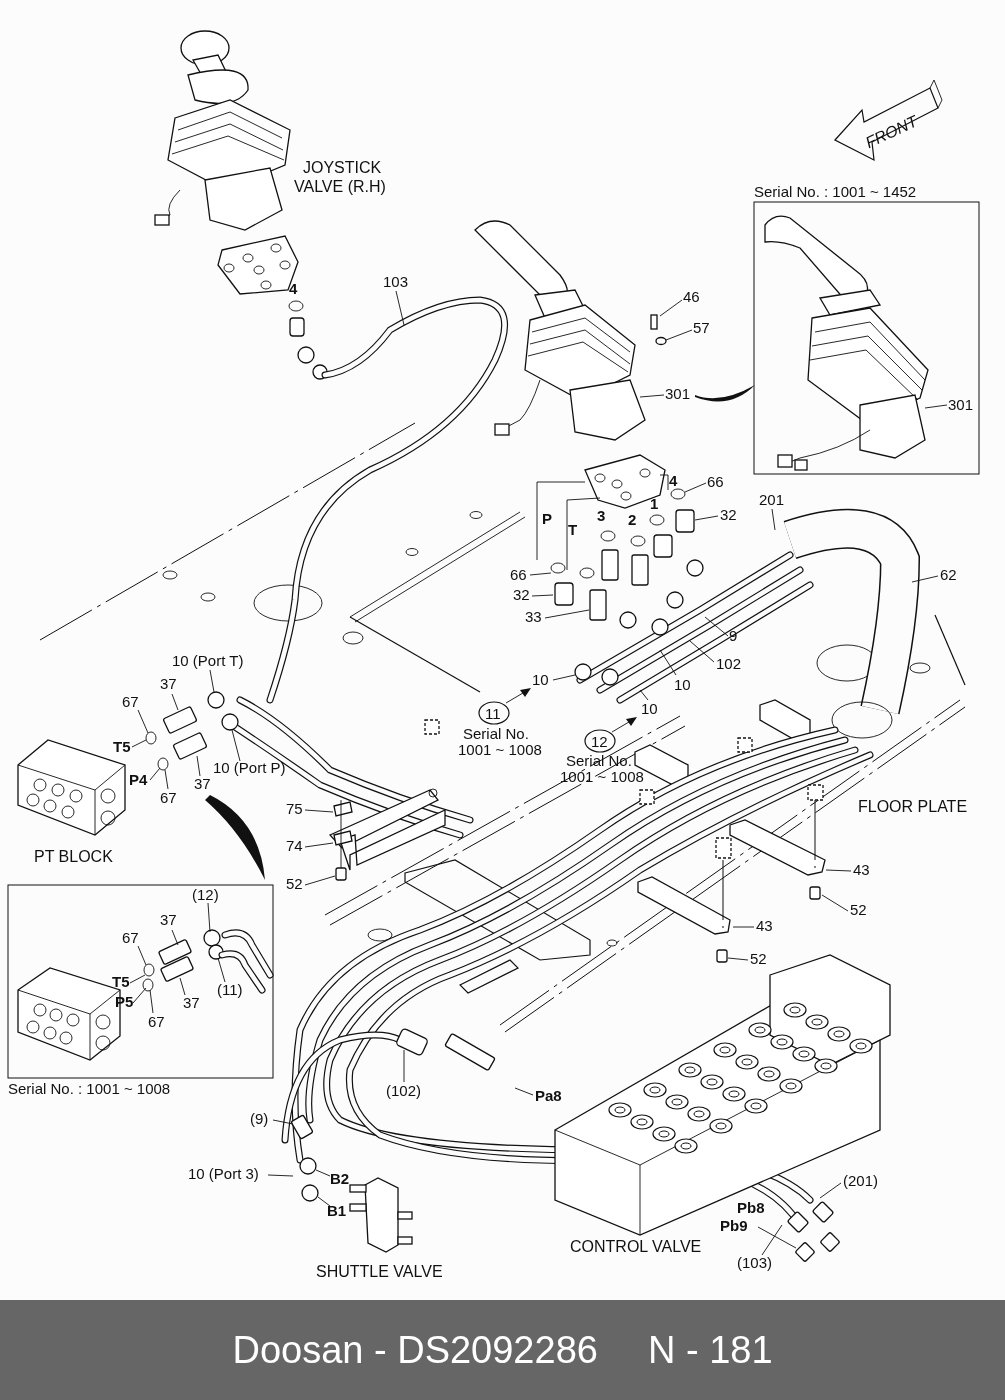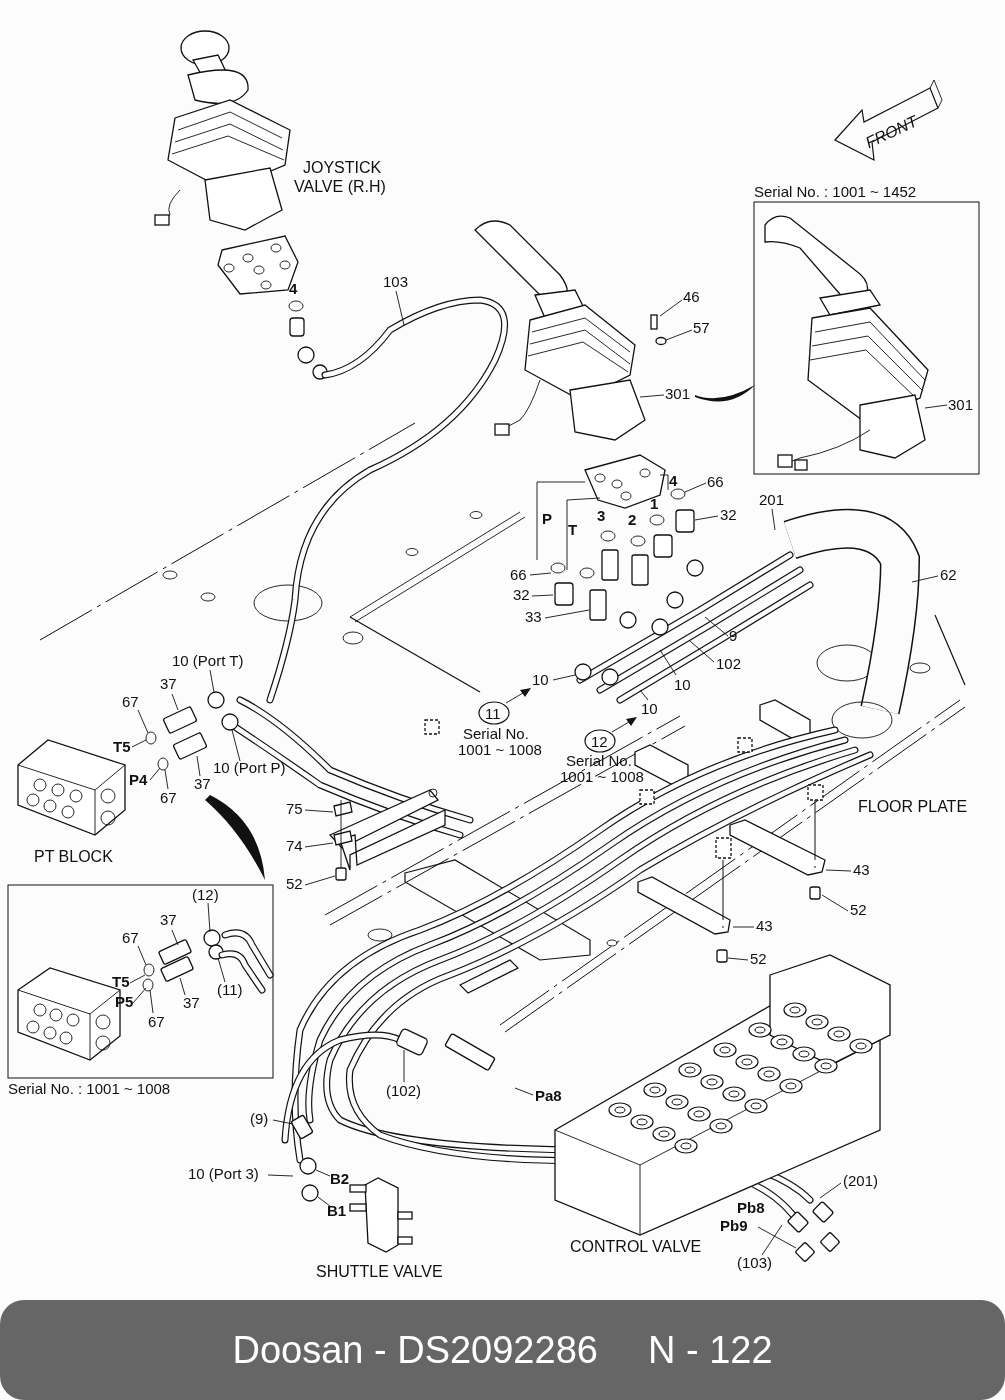--- a/index.html
+++ b/index.html
@@ -8,21 +8,21 @@
   #diagram text { font-family: "Liberation Sans", sans-serif; fill: #111; }
   .lbl { font-size: 15px; }
   .lbl-b { font-size: 15px; font-weight: bold; }
   .cap { font-size: 16px; }
   .ln { stroke: #111; stroke-width: 1.2; fill: none; }
   .thin { stroke: #111; stroke-width: 0.9; fill: none; }
   .hose { stroke: #111; stroke-width: 7; fill: none; stroke-linecap: round; }
   .hose-in { stroke: #fcfcfc; stroke-width: 4.6; fill: none; stroke-linecap: round; }
   .dash { stroke: #111; stroke-width: 1; fill: none; stroke-dasharray: 60 6 4 6; }
   .part { fill: #fff; stroke: #111; stroke-width: 1.3; }
-  .footer { position: absolute; left: 0; top: 1300px; width: 1005px; height: 100px; background: #666666; display: flex; align-items: center; justify-content: center; border-radius: 24px; }
+  .footer { position: absolute; left: 0; top: 1300px; width: 1005px; height: 100px; background: #666666; display: flex; align-items: center; justify-content: center; }
   .footer span { color: #ffffff; font-family: "Liberation Sans", sans-serif; font-size: 38px; letter-spacing: 0px; }
   .footer .gap { display: inline-block; width: 50px; }
 </style>
 </head>
 <body>
 
 <svg id="diagram" viewBox="0 0 1005 1300" xmlns="http://www.w3.org/2000/svg">
 
   <g>
     <path class="dash" d="M40,640 L415,423"></path>
@@ -440,14 +440,14 @@
     <rect class="part" x="790" y="1215" width="16" height="14" rx="2" transform="rotate(45 798 1222)"></rect>
     <rect class="part" x="815" y="1205" width="16" height="14" rx="2" transform="rotate(45 823 1212)"></rect>
     <rect class="part" x="798" y="1245" width="14" height="14" rx="2" transform="rotate(45 805 1252)"></rect>
     <rect class="part" x="823" y="1235" width="14" height="14" rx="2" transform="rotate(45 830 1242)"></rect>
   </g>
 </svg>
 
 <div class="footer">
   <span>Doosan - DS2092286</span>
   <span class="gap"></span>
-  <span>N - 122</span>
+  <span>N - 181</span>
 </div>
 
 </body></html>

